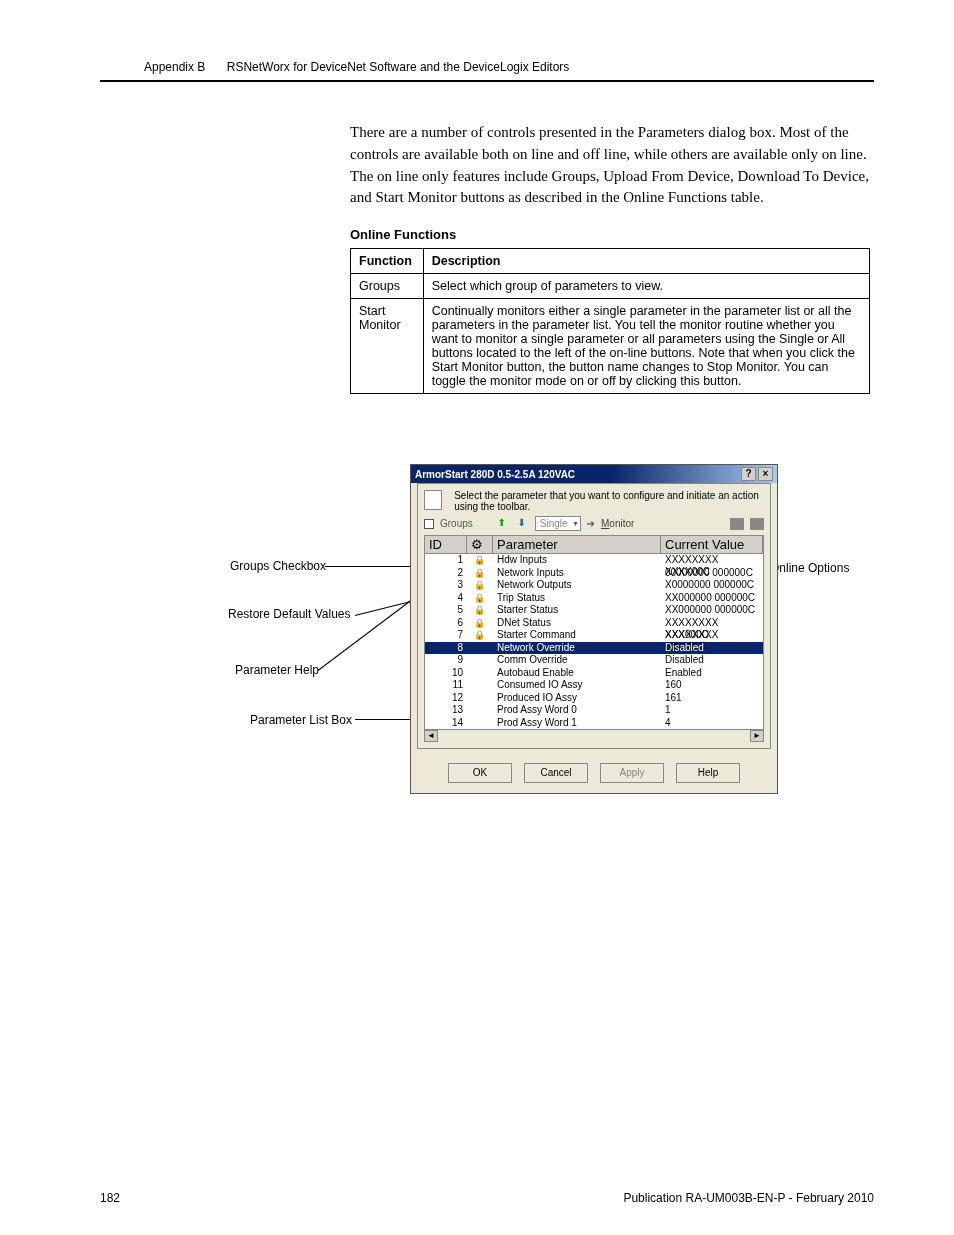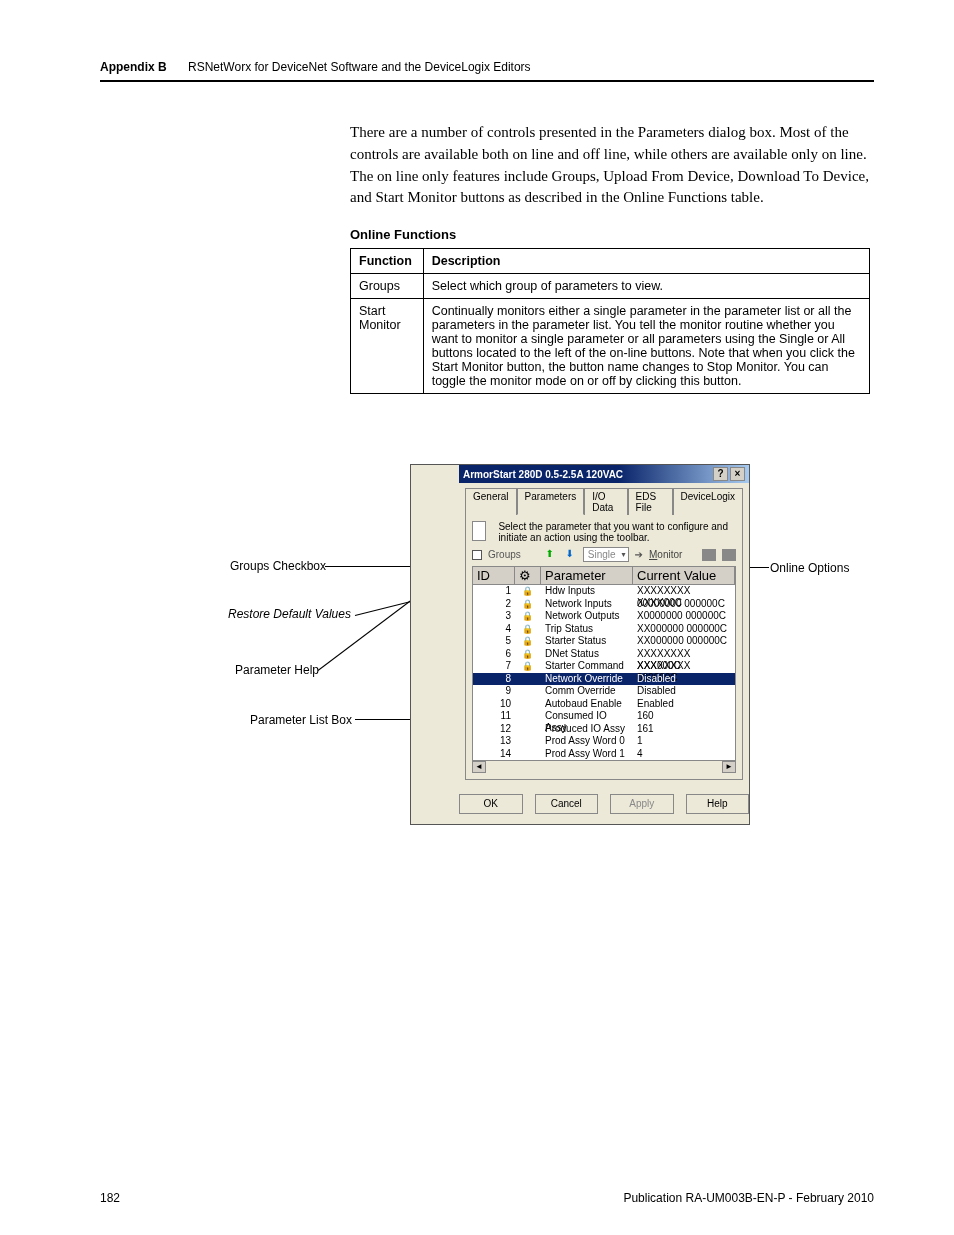--- a/index.html
+++ b/index.html
@@ -7,21 +7,21 @@
     margin: 0;
     padding: 0;
     font-family: Arial, Helvetica, sans-serif;
     background: #fff;
     color: #000;
     width: 954px;
     position: relative;
   }
   .page { padding: 60px 80px 40px 100px; min-height: 1235px; position: relative; }
   .hdr { font-size: 12px; padding-bottom: 6px; border-bottom: 2px solid #000; margin-bottom: 40px; }
-  .hdr strong { font-weight: bold; }
+  .hdr strong { font-weight: normal; margin-left: 44px; }
   .hdr span.sub { margin-left: 18px; font-weight: normal; }
   .bodytext {
     margin-left: 250px; font-family: Georgia, 'Times New Roman', serif;
     font-size: 15px; line-height: 1.45; margin-bottom: 18px;
   }
   .tablecap { margin-left: 250px; font-weight: bold; font-size: 13px; margin-bottom: 6px; }
   table.func {
     margin-left: 250px; border-collapse: collapse; width: 520px; font-size: 12.5px;
   }
   table.func th, table.func td { border: 1px solid #000; padding: 5px 8px; text-align: left; vertical-align: top; }
@@ -31,23 +31,23 @@
   .figwrap { position: relative; margin-top: 70px; height: 420px; }
   .labels { position: absolute; left: 0; top: 0; height: 100%; font-size: 12px; }
   .lab { position: absolute; white-space: nowrap; }
   .rlabel { position: absolute; font-size: 12px; white-space: nowrap; }
   .leader {
     position: absolute; border-top: 0.75px solid #000; height: 0; transform-origin: left center;
   }
 
   
   .dialog {
-    position: absolute; left: 310px; top: 0; width: 340px;
+    position: absolute; left: 310px; top: 0; width: 368px;
     border: 1px solid #555; background: #ece9d8; font-size: 10px;
-    font-family: Tahoma, Arial, sans-serif; color: #000; padding-left: 48px;
+    font-family: Tahoma, Arial, sans-serif; color: #000;
   }
   .titlebar {
     background: linear-gradient(90deg, #0a246a 0%, #0a246a 55%, #a6caf0 100%);
     color: #fff; font-weight: bold; padding: 2px 4px; display: flex; align-items: center;
   }
   .titlebar .tt { flex: 1; }
   .winbtn {
     width: 15px; height: 14px; background: #d4d0c8; border: 1px solid #888;
     margin-left: 2px; text-align: center; line-height: 12px; font-weight: bold; color: #000; font-size: 10px;
   }
@@ -122,44 +122,37 @@
           <td>Start Monitor</td>
           <td>Continually monitors either a single parameter in the parameter list or all the parameters in the parameter list. You tell the monitor routine whether you want to monitor a single parameter or all parameters using the Single or All buttons located to the left of the on-line buttons. Note that when you click the Start Monitor button, the button name changes to Stop Monitor. You can toggle the monitor mode on or off by clicking this button.</td>
         </tr>
       </tbody>
   </table>
 
   <div class="figwrap">
 
     <div class="labels">
       <div class="lab" style="left:130px; top:95px;">Groups Checkbox</div>
-      <div class="lab" style="left:128px; top:143px;font-style:italic;">Restore Default Values</div>
+      <div class="lab" style="left:128px; top:143px;">Restore Default Values</div>
       <div class="lab" style="left:135px; top:199px;">Parameter Help</div>
       <div class="lab" style="left:150px; top:249px;">Parameter List Box</div>
     </div>
     <div class="rlabel" style="left:670px; top:97px;">Online Options</div>
 
     <div class="leader" style="left:225px; top:102px; width:110px;"></div>
     <div class="leader" style="left:255px; top:151px; width:102px; transform:rotate(-14deg);"></div>
     <div class="leader" style="left:218px; top:206px; width:145px; transform:rotate(-37deg);"></div>
     <div class="leader" style="left:255px; top:255px; width:60px;"></div>
     <div class="leader" style="left:631px; top:103px; width:38px;"></div>
 
     <div class="dialog">
       <div class="titlebar">
         <span class="tt">ArmorStart 280D 0.5-2.5A 120VAC</span>
         <span class="winbtn">?</span>
         <span class="winbtn">×</span>
-      </div>
-      <div class="tabsrow">
-        <div class="tab">General</div>
-        <div class="tab active">Parameters</div>
-        <div class="tab">I/O Data</div>
-        <div class="tab">EDS File</div>
-        <div class="tab">DeviceLogix</div>
       </div>
       <div class="tabbody">
         <div class="hint">
           <span class="hinticon"></span>
           <span>Select the parameter that you want to configure and initiate an action using the toolbar.</span>
         </div>
         <div class="toolbar">
           <span class="cb"></span>
           <span>Groups</span>
           <span style="flex:0 0 10px"></span>

